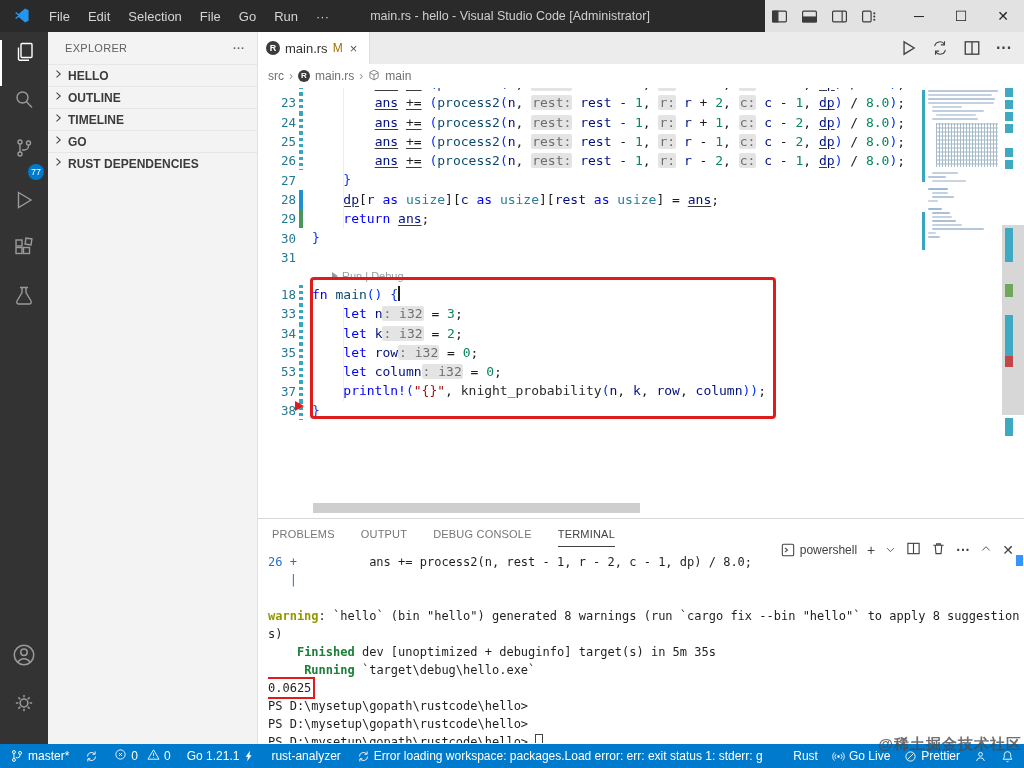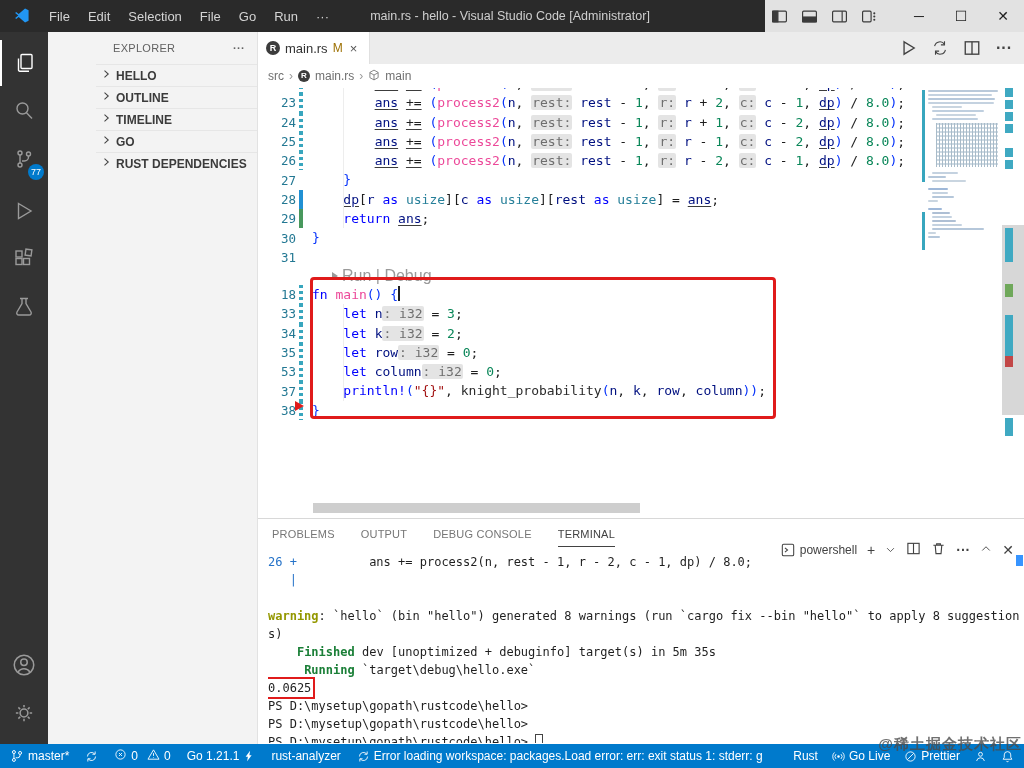--- a/index.html
+++ b/index.html
@@ -17,30 +17,30 @@
   #window-title { position:absolute; left:250px; top:0; width:520px; height:32px; line-height:32px;
      text-align:center; color:#cfcfcf; font-size:12.5px; pointer-events:none; white-space:nowrap; }
   .tb-icon { width:34px; height:32px; display:flex; align-items:center; justify-content:center; }
   .tb-icon svg { stroke:#3b3b3b; fill:none; stroke-width:1.1; }
   #win-controls { margin-left:14px; display:flex; }
   .win-btn { width:42px; height:32px; display:flex; align-items:center; justify-content:center;
      color:#1f1f1f; font-size:14px; }
 
   
   #activitybar { position:absolute; left:0; top:32px; width:48px; height:712px; background:#333333; }
-  .act-item { position:absolute; left:0; width:48px; height:46px; display:flex; align-items:center; justify-content:center; }
+  .act-item { position:absolute; left:0; width:48px; height:46px; display:flex; align-items:flex-start; justify-content:center; }
   .act-item svg { stroke:#9a9a9a; fill:none; stroke-width:1.4; }
   .act-item.active { border-left:2px solid #ffffff; }
   .act-item.active svg { stroke:#ffffff; }
   #scm-badge { position:absolute; right:4px; bottom:2px; min-width:16px; height:16px; border-radius:8px;
      background:#007acc; color:#fff; font-size:9px; line-height:16px; text-align:center; padding:0 2px; }
 
   
   #sidebar { position:absolute; left:48px; top:32px; width:210px; height:712px; background:#f3f3f3;
-     border-right:1px solid #e2e2e2;padding-left:48px; }
+     border-right:1px solid #e2e2e2; }
   #sidebar-header { height:32px; display:flex; align-items:center; justify-content:space-between;
      padding:0 12px 0 17px; color:#616161; font-size:11px; letter-spacing:.3px; }
   .side-section { height:22px; display:flex; align-items:center; gap:4px; padding-left:4px;
      border-top:1px solid #e6e6e6; color:#3b3b3b; font-size:12px; font-weight:bold; background:#f3f3f3; }
   .side-section svg { stroke:#424242; fill:none; stroke-width:1.4; }
 
   
   #tabbar { position:absolute; left:258px; top:32px; width:766px; height:32px; background:#ececec; }
   #tab-active { position:absolute; left:0; top:0; width:112px; height:32px; background:#ffffff;
      border-right:1px solid #e0e0e0; display:flex; align-items:center; padding:0 8px; gap:5px; }
@@ -61,26 +61,26 @@
   #editor { position:absolute; left:258px; top:88px; width:766px; height:429px; background:#fff; overflow:hidden; }
   #code { position:absolute; left:0; top:0; width:664px; height:429px; overflow:hidden; }
   .crow { position:relative; height:19.3px; display:flex; align-items:center; }
   .lnum { width:38px; text-align:right; color:#237893; font:12.5px "DejaVu Sans Mono", monospace; flex:0 0 auto; }
   .gmark { width:4px; height:19.3px; margin-left:3px; flex:0 0 auto; }
   .gmark.dash { background:repeating-linear-gradient(180deg,#38a6be 0 3px,transparent 3px 6px); }
   .gmark.solid-b { background:#2090d3; }
   .gmark.solid-g { background:#48985d; }
   .ltext { margin-left:9px; white-space:pre; font:13px/19.3px "DejaVu Sans Mono", monospace; color:#1e1e1e; position:relative; }
   .tok-k { color:#0000ff; } .tok-t { color:#267f99; } .tok-n { color:#098658; }
-  .tok-s { color:#a31515; } .tok-f { color:#ec4899; } .tok-v { color:#001080; }
+  .tok-s { color:#a31515; } .tok-f { color:#0c4a6e; } .tok-v { color:#001080; }
   .tok-m { color:#0000ff; } .tok-b { color:#0431fa; } .tok-f2 { color:#2b2b2b; }
   .tok-u { text-decoration:underline; text-decoration-color:#3c3c3c; text-underline-offset:2px; }
   .tok-h { background:#e4e4e4; color:#6e6e6e; border-radius:2px; padding:0 1px; }
   .iguide { position:absolute; top:0; width:1px; height:19.3px; background:#ededed; }
-  .lens-row { height:18px; color:#9a9a9a; font-size:16px; display:flex; align-items:center; padding-left:74px; gap:4px; }
+  .lens-row { height:18px; color:#9a9a9a; font-size:11px; display:flex; align-items:center; padding-left:74px; gap:4px; }
   .lens-play { width:0; height:0; border-top:4px solid transparent; border-bottom:4px solid transparent;
      border-left:6px solid #9a9a9a; }
   .cursor-bar { display:inline-block; width:1.5px; height:15px; background:#1f1f1f; vertical-align:-2px; }
   #hscroll { position:absolute; left:55px; top:415px; width:327px; height:10px; background:#c6c6c6; opacity:.85; }
 
   
   #minimap { position:absolute; left:664px; top:0; width:80px; height:429px; background:#fff; }
   .mm-bar { position:absolute; height:2.4px; border-radius:1px; }
   #mm-dense { position:absolute; left:14px; top:35px; width:62px; height:44px;
      background:repeating-linear-gradient(90deg,#9fb4c4 0 1px,transparent 1px 3px),

